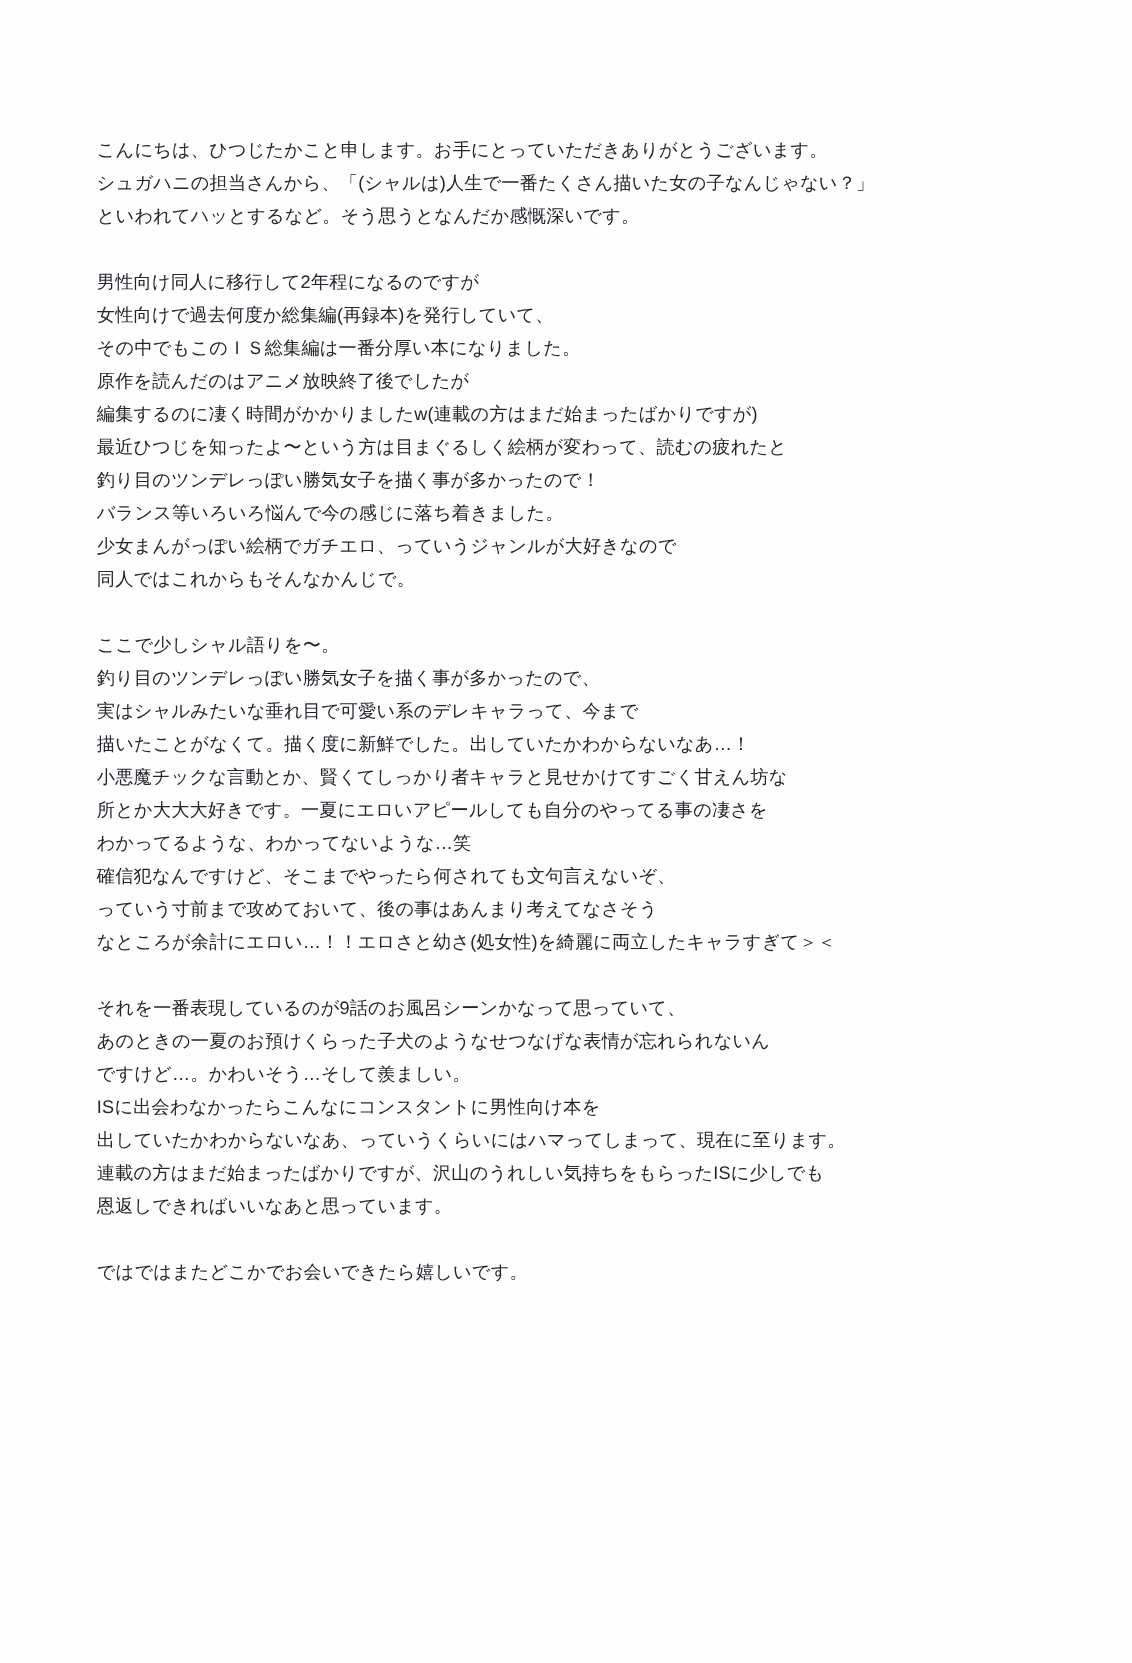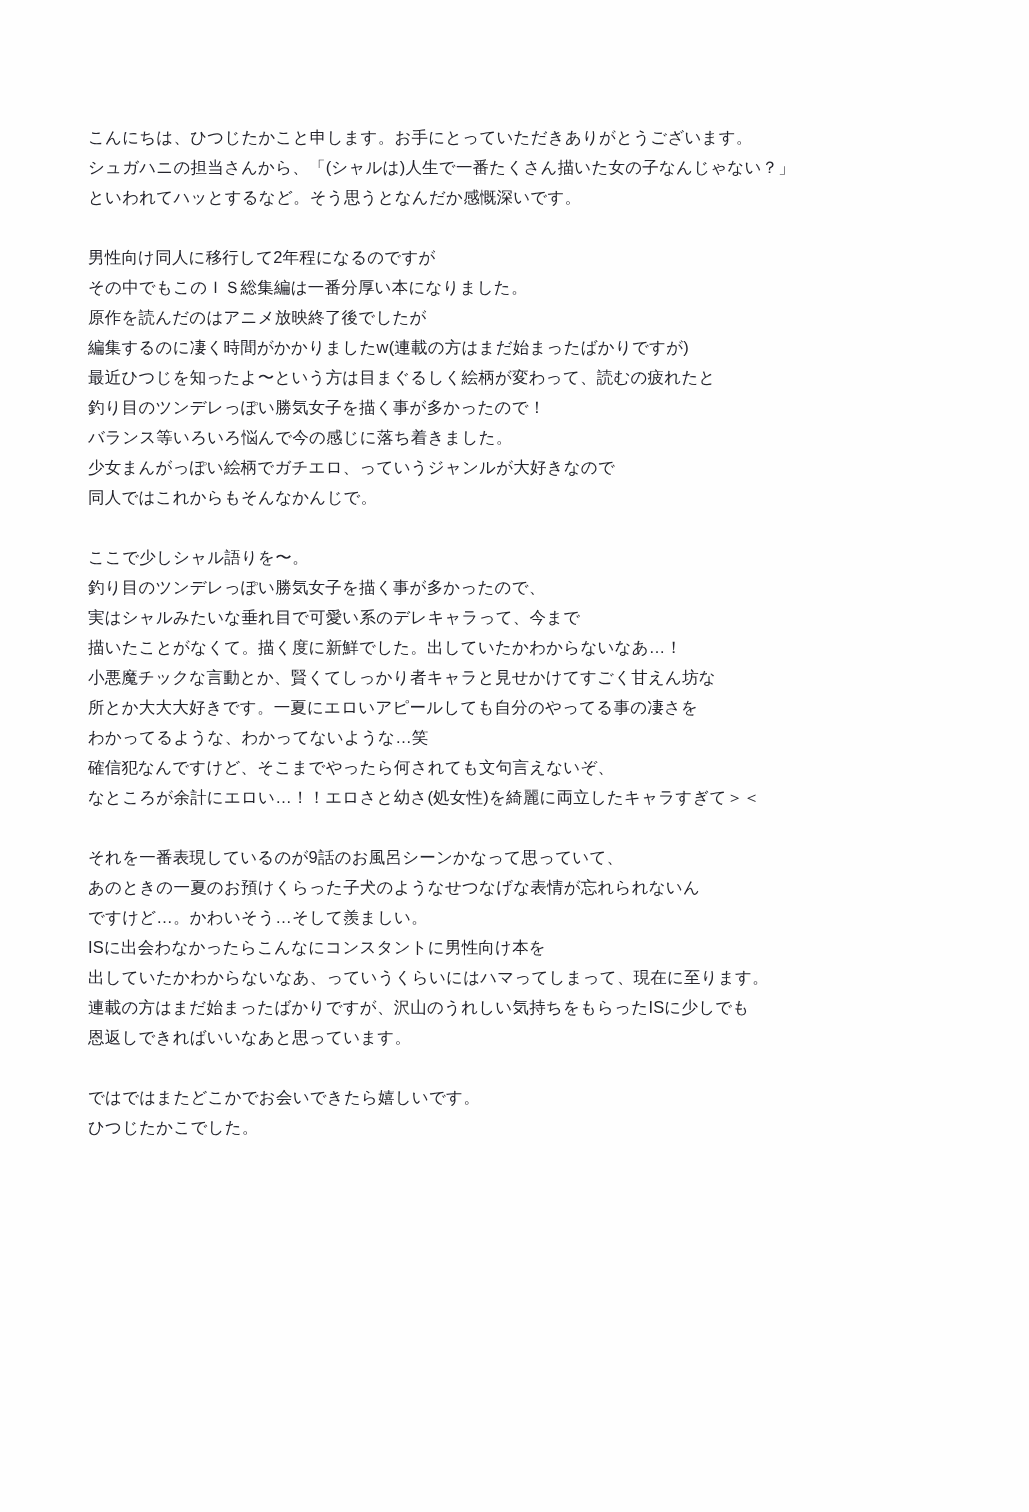--- a/index.html
+++ b/index.html
@@ -49,51 +49,52 @@
   <div class="afterword">
 
     <div class="para">
       <div class="line">こんにちは、ひつじたかこと申します。お手にとっていただきありがとうございます。</div>
       <div class="line">シュガハニの担当さんから、「(シャルは)人生で一番たくさん描いた女の子なんじゃない？」</div>
       <div class="line">といわれてハッとするなど。そう思うとなんだか感慨深いです。</div>
     </div>
 
     <div class="para">
       <div class="line">男性向け同人に移行して2年程になるのですが</div>
+      <div class="line">女性向けで過去何度か総集編(再録本)を発行していて、</div>
       <div class="line">その中でもこのＩＳ総集編は一番分厚い本になりました。</div>
       <div class="line">原作を読んだのはアニメ放映終了後でしたが</div>
       <div class="line">編集するのに凄く時間がかかりましたw(連載の方はまだ始まったばかりですが)</div>
       <div class="line">最近ひつじを知ったよ〜という方は目まぐるしく絵柄が変わって、読むの疲れたと</div>
       <div class="line">釣り目のツンデレっぽい勝気女子を描く事が多かったので！</div>
       <div class="line">バランス等いろいろ悩んで今の感じに落ち着きました。</div>
       <div class="line">少女まんがっぽい絵柄でガチエロ、っていうジャンルが大好きなので</div>
       <div class="line">同人ではこれからもそんなかんじで。</div>
     </div>
 
     <div class="para">
       <div class="line">ここで少しシャル語りを〜。</div>
       <div class="line">釣り目のツンデレっぽい勝気女子を描く事が多かったので、</div>
       <div class="line">実はシャルみたいな垂れ目で可愛い系のデレキャラって、今まで</div>
       <div class="line">描いたことがなくて。描く度に新鮮でした。出していたかわからないなあ…！</div>
       <div class="line">小悪魔チックな言動とか、賢くてしっかり者キャラと見せかけてすごく甘えん坊な</div>
       <div class="line">所とか大大大好きです。一夏にエロいアピールしても自分のやってる事の凄さを</div>
       <div class="line">わかってるような、わかってないような…笑</div>
       <div class="line">確信犯なんですけど、そこまでやったら何されても文句言えないぞ、</div>
+      <div class="line">っていう寸前まで攻めておいて、後の事はあんまり考えてなさそう</div>
       <div class="line">なところが余計にエロい…！！エロさと幼さ(処女性)を綺麗に両立したキャラすぎて＞＜</div>
     </div>
 
     <div class="para">
       <div class="line">それを一番表現しているのが9話のお風呂シーンかなって思っていて、</div>
       <div class="line">あのときの一夏のお預けくらった子犬のようなせつなげな表情が忘れられないん</div>
       <div class="line">ですけど…。かわいそう…そして羨ましい。</div>
       <div class="line">ISに出会わなかったらこんなにコンスタントに男性向け本を</div>
       <div class="line">出していたかわからないなあ、っていうくらいにはハマってしまって、現在に至ります。</div>
       <div class="line">連載の方はまだ始まったばかりですが、沢山のうれしい気持ちをもらったISに少しでも</div>
       <div class="line">恩返しできればいいなあと思っています。</div>
     </div>
 
     <div class="para">
       <div class="line">ではではまたどこかでお会いできたら嬉しいです。</div>
-      <div class="line">ひつじたかこでした。</div>
     </div>
 
   </div>
 </div>
 
 </body></html>

